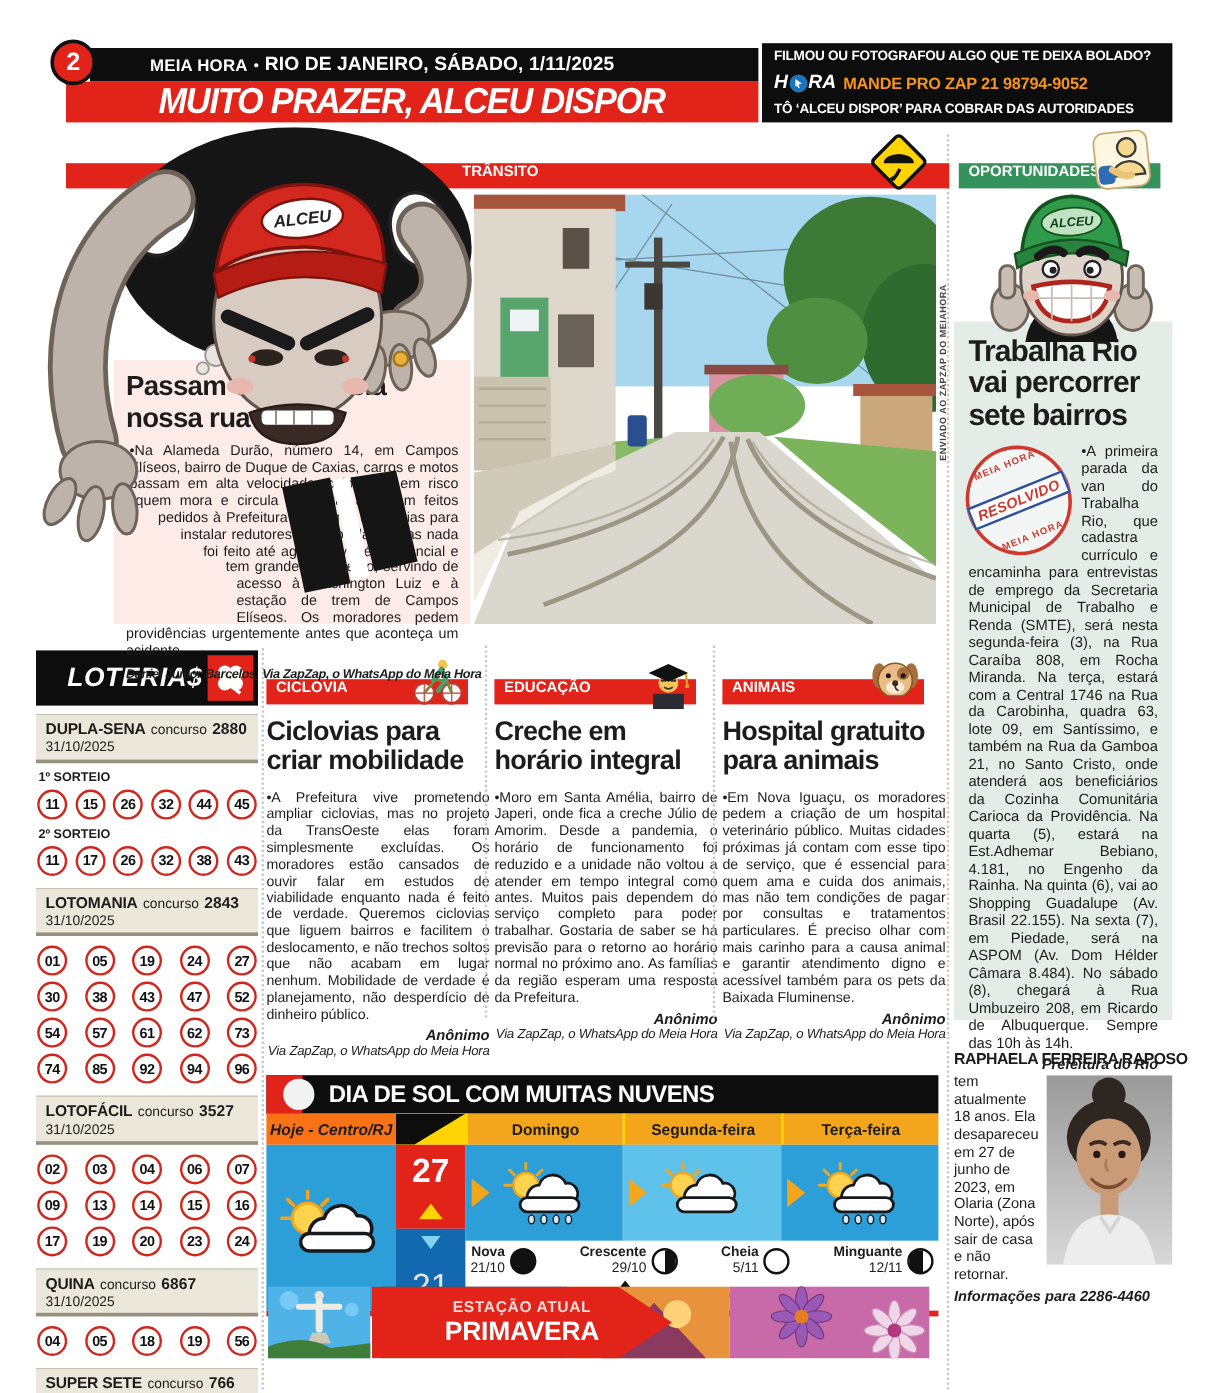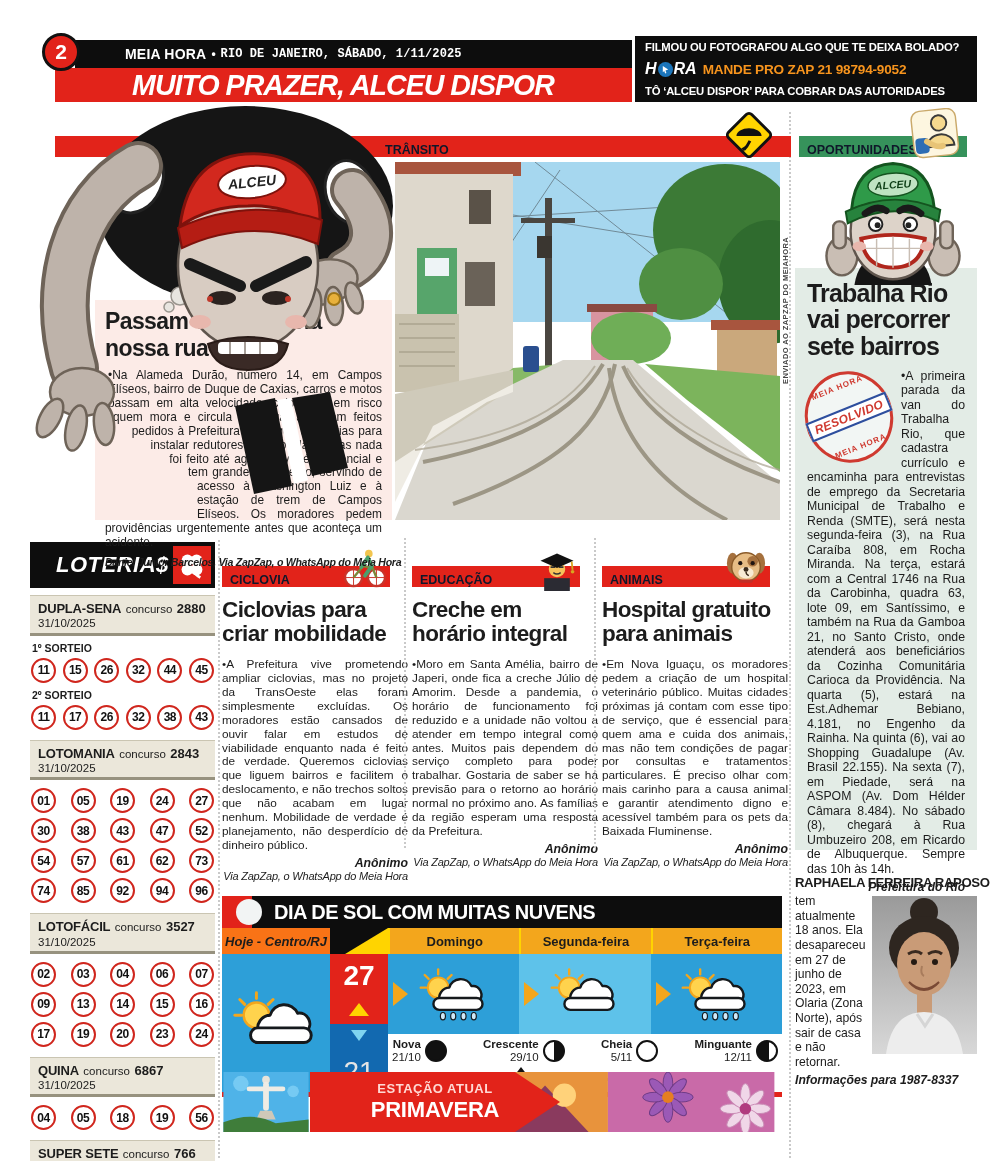--- a/index.html
+++ b/index.html
@@ -4,39 +4,39 @@
 <style>
   html,body{margin:0;padding:0;background:#fff;}
   .page{position:relative;width:1007px;height:1161px;background:#fff;overflow:hidden;
         font-family:"Liberation Sans",sans-serif;color:#1c1c1c;}
   .abs{position:absolute;}
   
   .mast-bar{left:75px;top:40px;width:557px;height:28px;background:#0d0d0d;color:#fff;
             display:flex;align-items:center;padding-left:50px;box-sizing:border-box;}
   .mast-title{font-weight:800;font-size:14px;letter-spacing:.2px;}
   .mast-sep{margin:0 5px;font-weight:800;font-size:12px;}
-  .mast-ed{font-weight:700;font-size:12px;letter-spacing:.1px;font-family:Liberation Mono, monospace;}
+  .mast-ed{font-weight:700;font-size:16px;letter-spacing:.1px;}
   .pagenum{left:42px;top:33px;width:38px;height:38px;background:#e2231a;border:3px solid #111;
            border-radius:50%;color:#fff;font-weight:800;font-size:21px;display:flex;
            align-items:center;justify-content:center;box-sizing:border-box;z-index:6;}
   .banner{left:55px;top:68px;width:577px;height:34px;background:#e2231a;display:flex;
           align-items:center;justify-content:center;}
   .banner span{color:#fff;font-weight:800;font-style:italic;font-size:30px;letter-spacing:-1px;
           transform:scaleX(.95);white-space:nowrap;}
   .contact{left:635px;top:36px;width:342px;height:66px;background:#0d0d0d;color:#fff;
            padding:5px 10px;box-sizing:border-box;display:flex;flex-direction:column;justify-content:space-between;}
   .contact .l1,.contact .l3{font-weight:800;font-size:11.3px;letter-spacing:-.2px;white-space:nowrap;}
   .contact .l2{display:flex;align-items:center;gap:6px;}
   .logo{display:flex;align-items:center;font-weight:800;font-style:italic;font-size:16px;color:#fff;}
   .logo .o{width:15px;height:15px;border-radius:50%;background:#1b75bb;display:inline-flex;
            align-items:center;justify-content:center;margin:0 1px;}
   .zap{color:#f7941d;font-weight:800;font-size:13.6px;letter-spacing:-.2px;white-space:nowrap;}
   
-  .secbar{height:21px;background:#e2231a;color:#0f172a;font-weight:800;font-size:12.5px;
-          display:flex;align-items:flex-end;box-sizing:border-box;}
+  .secbar{height:21px;background:#e2231a;color:#ffffff;font-weight:800;font-size:12.5px;
+          display:flex;align-items:flex-start;box-sizing:border-box;}
   .transito-bar{left:55px;top:136px;width:736px;padding-left:330px;z-index:1;}
   .oport-bar{left:799px;top:136px;width:168px;background:#36925b;padding-left:8px;z-index:1;}
   .photo{left:395px;top:162px;width:385px;height:358px;z-index:2;}
   .photo-credit{left:781px;top:164px;height:220px;writing-mode:vertical-rl;transform:rotate(180deg);
                 font-size:7.5px;font-weight:700;color:#444;letter-spacing:.4px;}
   
   .pinkbox{left:95px;top:300px;width:297px;height:220px;background:#fcebe7;z-index:2;
            padding:8px 10px 6px 10px;box-sizing:border-box;}
   .pink-title{font-weight:800;font-size:23px;letter-spacing:-.6px;margin:0 0 7px 0;}
   .pink-body{font-size:11.9px;line-height:1.17;text-align:justify;margin:0;}
@@ -710,21 +710,21 @@
         <path d="M36 58 q8 -5 14 0 M56 58 q8 -5 14 0" stroke="#3a2a20" stroke-width="3" fill="none"></path>
         <circle cx="42" cy="66" r="3" fill="#241a12"></circle>
           <circle cx="63" cy="66" r="3" fill="#241a12"></circle>
         <path d="M50 70 q-2 8 2 10" stroke="#a87c5c" stroke-width="2" fill="none"></path>
         <path d="M37 86 Q52 100 67 86 Q60 94 52 94 Q44 94 37 86 Z" fill="#fff" stroke="#7a4a35" stroke-width="2"></path>
         <rect x="45" y="98" width="15" height="20" fill="#c99b77"></rect>
         <path d="M14 158 Q20 116 52 116 Q84 116 91 158 Z" fill="#ededed"></path>
         <path d="M45 118 l8 12 l8 -12" stroke="#d5d5d5" stroke-width="3" fill="none"></path>
       </svg>
       <p class="cade-body">tem atualmente 18 anos. Ela desapareceu em 27 de junho de 2023, em Olaria (Zona Norte), após sair de casa e não retornar.</p>
-      <div class="cade-info">Informações para 1987-8337</div>
+      <div class="cade-info">Informações para 2286-4460</div>
     </div>
   </div>
 
   <div class="abs dots" style="left:218px;top:540px;height:618px"></div>
   <div class="abs dots" style="left:404px;top:538px;height:310px"></div>
   <div class="abs dots" style="left:594px;top:538px;height:310px"></div>
   <div class="abs dots" style="left:789px;top:112px;height:1046px"></div>
 
 </div>
 

